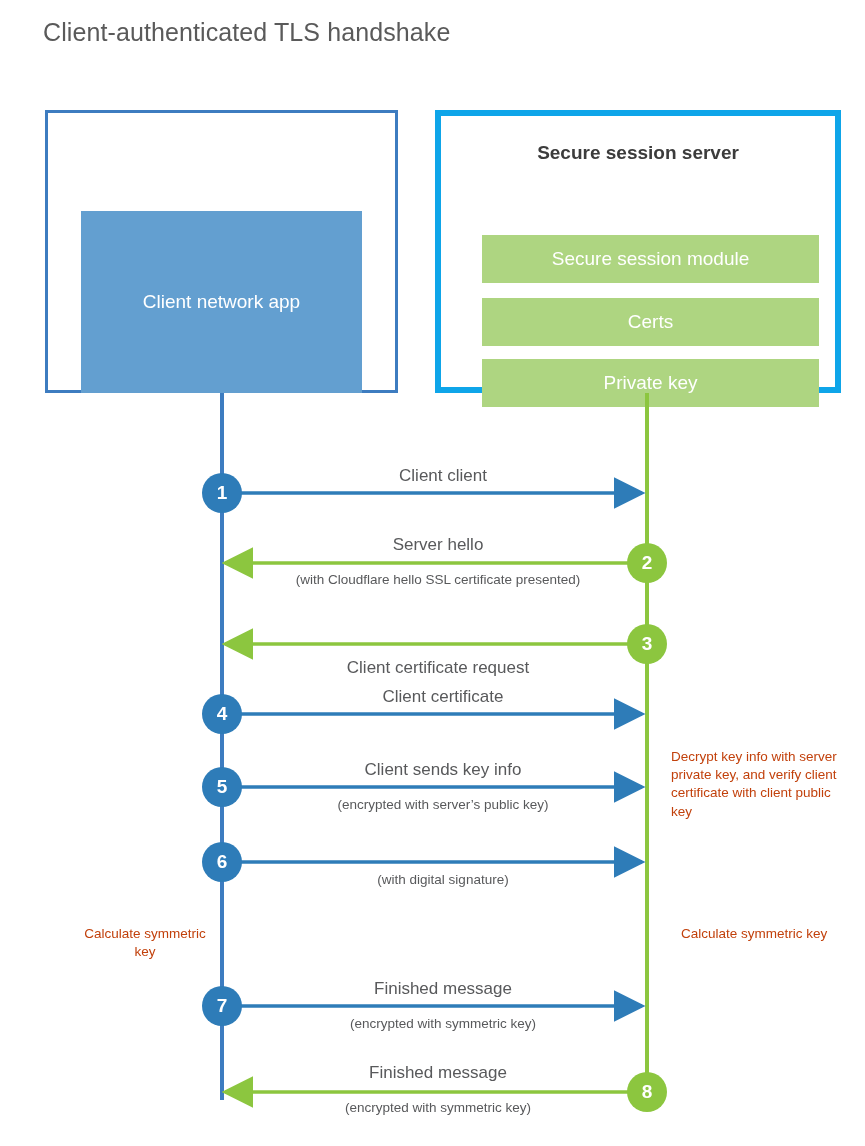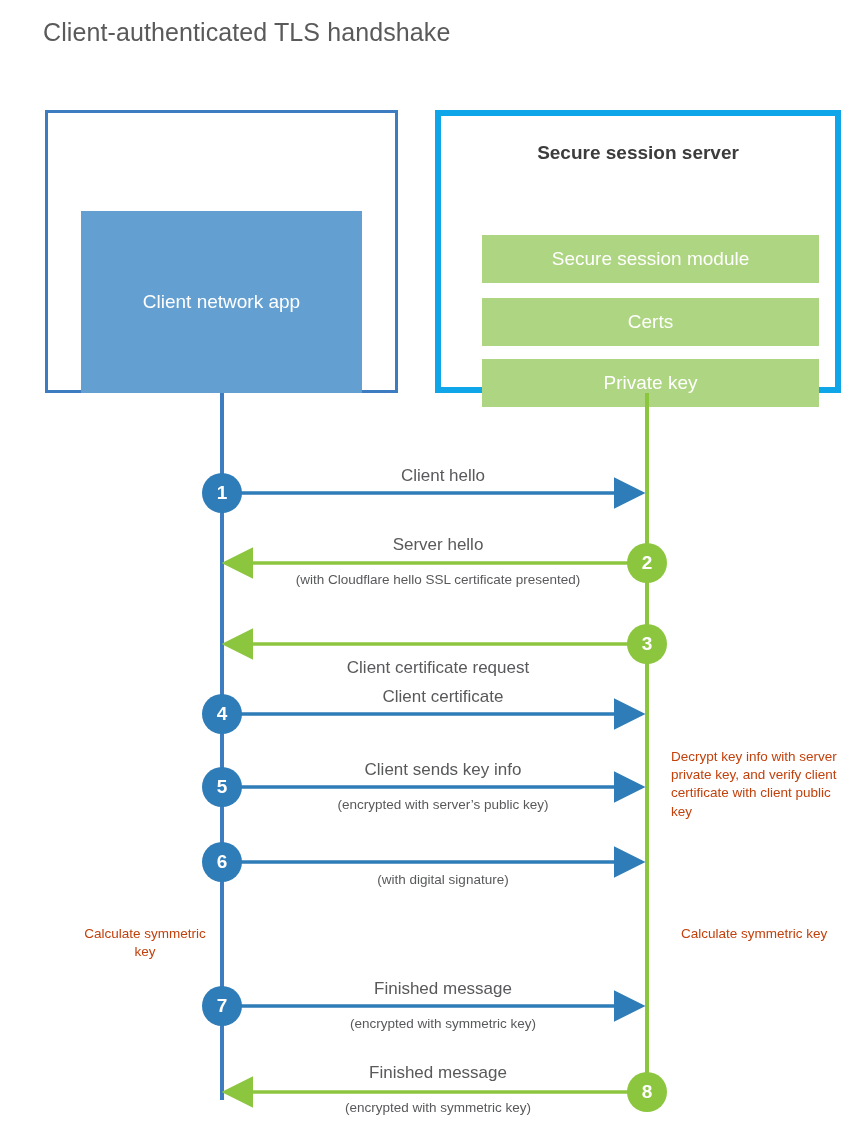--- a/index.html
+++ b/index.html
@@ -225,21 +225,21 @@
 
   <div class="step-circle client" style="left:189px; top:473px;">1</div>
   <div class="step-circle server" style="left:614px; top:543px;">2</div>
   <div class="step-circle server" style="left:614px; top:624px;">3</div>
   <div class="step-circle client" style="left:189px; top:694px;">4</div>
   <div class="step-circle client" style="left:189px; top:767px;">5</div>
   <div class="step-circle client" style="left:189px; top:842px;">6</div>
   <div class="step-circle client" style="left:189px; top:986px;">7</div>
   <div class="step-circle server" style="left:614px; top:1072px;">8</div>
 
-  <div class="msg-label" style="left:220px; top:466px; width:420px;">Client hello</div>
+  <div class="msg-label" style="left:220px; top:466px; width:420px;">Client client</div>
 
   <div class="msg-label" style="left:220px; top:535px; width:410px;">Server hello</div>
   <div class="msg-sub" style="left:220px; top:572px; width:410px;">(with Cloudflare hello SSL certificate presented)</div>
 
   <div class="msg-label" style="left:220px; top:616px; width:410px;margin-top:42px;">Client certificate request</div>
 
   <div class="msg-label" style="left:220px; top:687px; width:420px;">Client certificate</div>
 
   <div class="msg-label" style="left:220px; top:760px; width:420px;">Client sends key info</div>
   <div class="msg-sub" style="left:220px; top:797px; width:420px;">(encrypted with server’s public key)</div>

